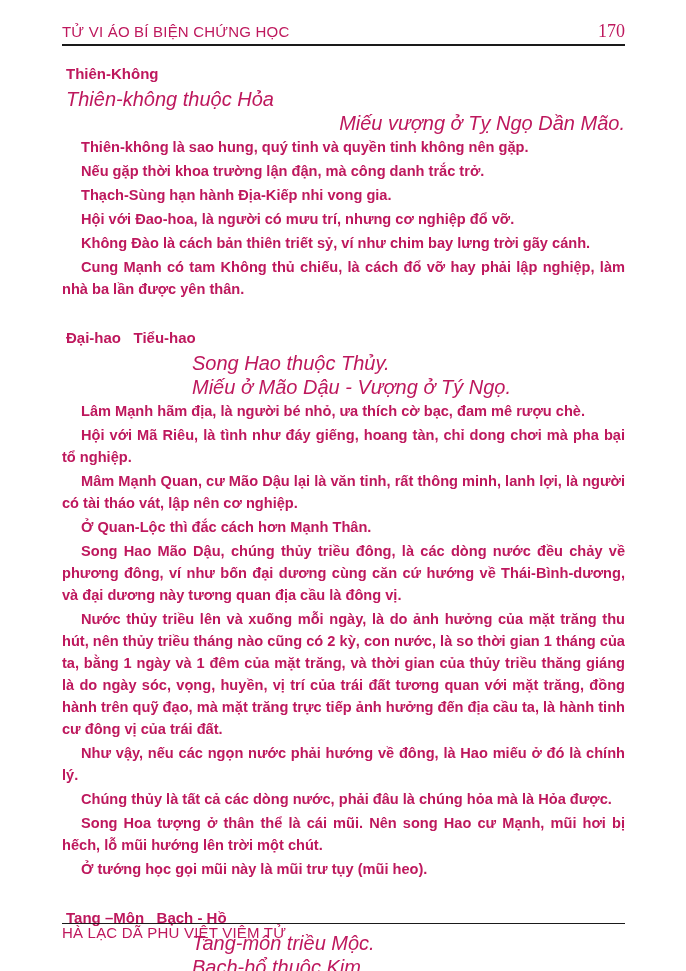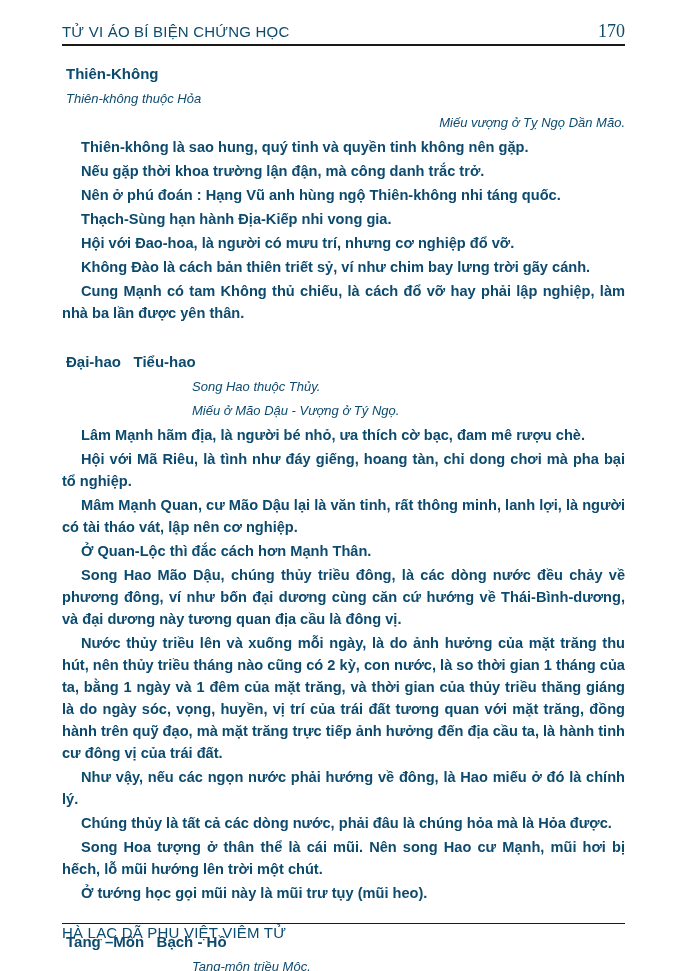--- a/index.html
+++ b/index.html
@@ -2,21 +2,21 @@
 <html><head>
 <meta charset="utf-8">
 <style>
   html, body { margin: 0; padding: 0; background: #ffffff; }
   .page {
     position: relative;
     width: 686px;
     height: 971px;
     box-sizing: border-box;
     background: #ffffff;
-    color: #0c4a6e;
+    color: #be185d;
     font-family: "Liberation Sans", sans-serif;
     padding: 22px 61px 0 62px;
     overflow: hidden;
   }
   .header {
     display: flex;
     justify-content: space-between;
     align-items: flex-end;
     border-bottom: 2px solid #1a1a1a;
     padding-bottom: 4px;
@@ -34,21 +34,21 @@
   .sec-heading {
     font-size: 15px;
     font-weight: bold;
     margin: 0 0 3px 4px;
     line-height: 22px;
     white-space: pre-wrap;
   }
   .sec-heading.gap { margin-top: 27px; }
   .subtitle {
     font-style: italic;
-    font-size: 13px;
+    font-size: 20px;
     line-height: 22px;
     margin: 0 0 2px 0;
   }
   .subtitle.left { margin-left: 4px; }
   .subtitle.center { text-align: right; }
   .subtitle.indent { margin-left: 130px; }
   .para {
     font-size: 14.6px;
     line-height: 22px;
     margin: 0 0 2px 0;
@@ -76,21 +76,20 @@
     <span class="header-page">170</span>
   </div>
 
   <div class="content">
 
     <div class="sec-heading">Thiên-Không</div>
     <div class="subtitle left">Thiên-không thuộc Hỏa</div>
     <div class="subtitle center">Miếu vượng ở Tỵ Ngọ Dần Mão.</div>
     <p class="para">Thiên-không là sao hung, quý tinh và quyền tinh không nên gặp.</p>
     <p class="para">Nếu gặp thời khoa trường lận đận, mà công danh trắc trở.</p>
-    <p class="para">Nên ở phú đoán : Hạng Vũ anh hùng ngộ Thiên-không nhi táng quốc.</p>
     <p class="para">Thạch-Sùng hạn hành Địa-Kiếp nhi vong gia.</p>
     <p class="para">Hội với Đao-hoa, là người có mưu trí, nhưng cơ nghiệp đổ vỡ.</p>
     <p class="para">Không Đào là cách bản thiên triết sỷ, ví như chim bay lưng trời gãy cánh.</p>
     <p class="para">Cung Mạnh có tam Không thủ chiếu, là cách đổ vỡ hay phải lập nghiệp, làm nhà ba lần được yên thân.</p>
 
     <div class="sec-heading gap">Đại-hao   Tiểu-hao</div>
     <div class="subtitle indent">Song Hao thuộc Thủy.</div>
     <div class="subtitle indent">Miếu ở Mão Dậu - Vượng ở Tý Ngọ.</div>
     <p class="para">Lâm Mạnh hãm địa, là người bé nhỏ, ưa thích cờ bạc, đam mê rượu chè.</p>
     <p class="para">Hội với Mã Riêu, là tình như đáy giếng, hoang tàn, chỉ dong chơi mà pha bại tổ nghiệp.</p>

